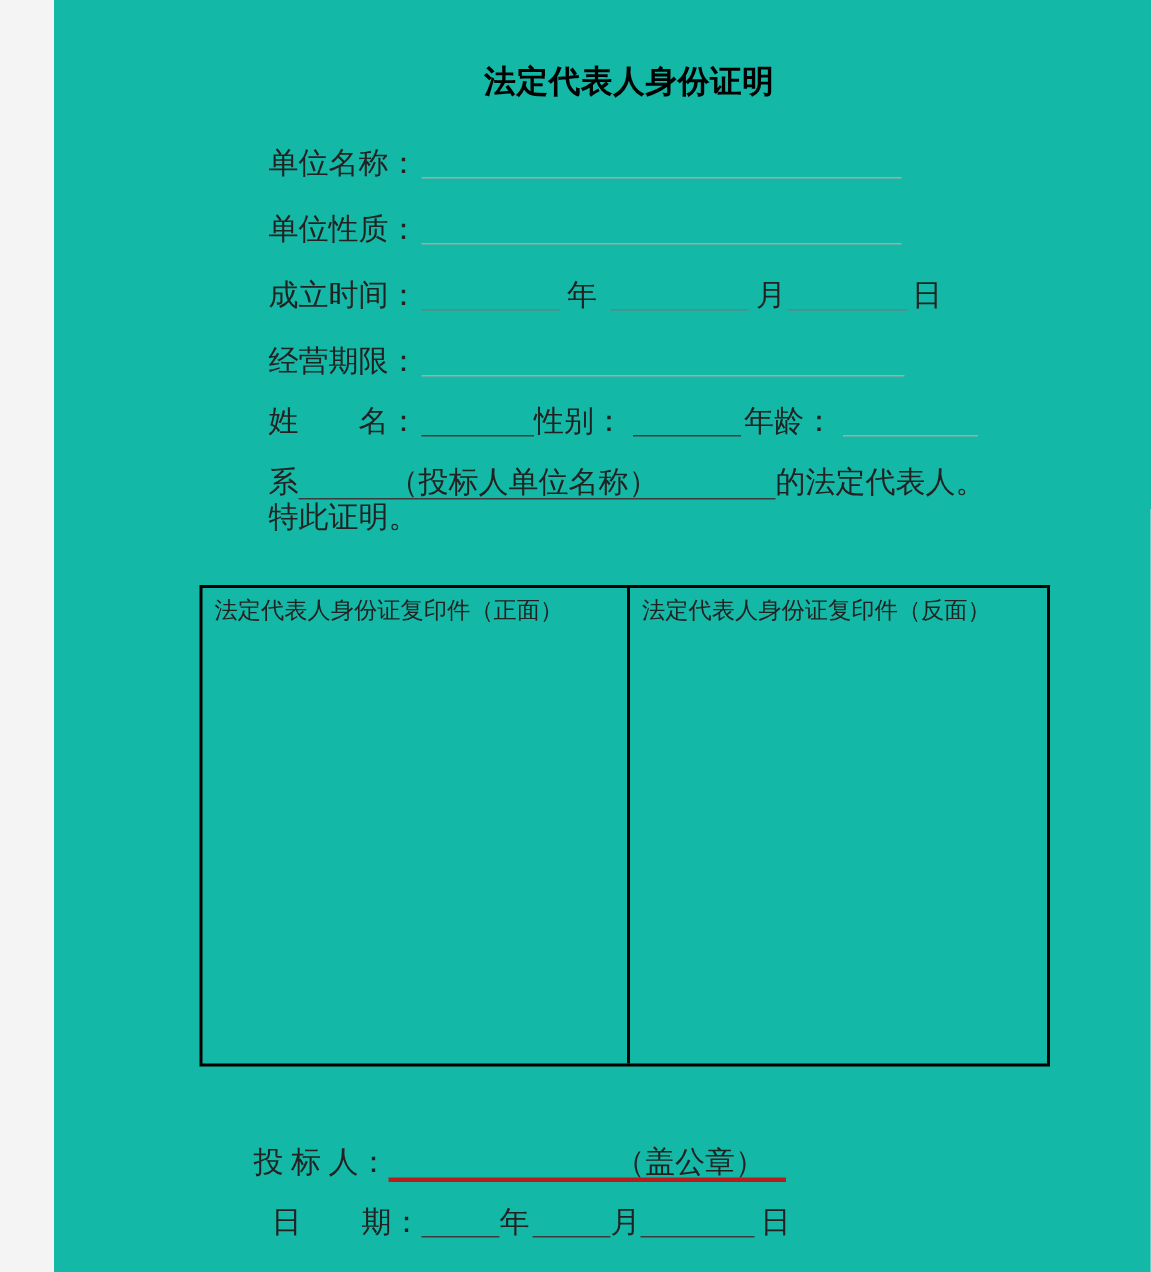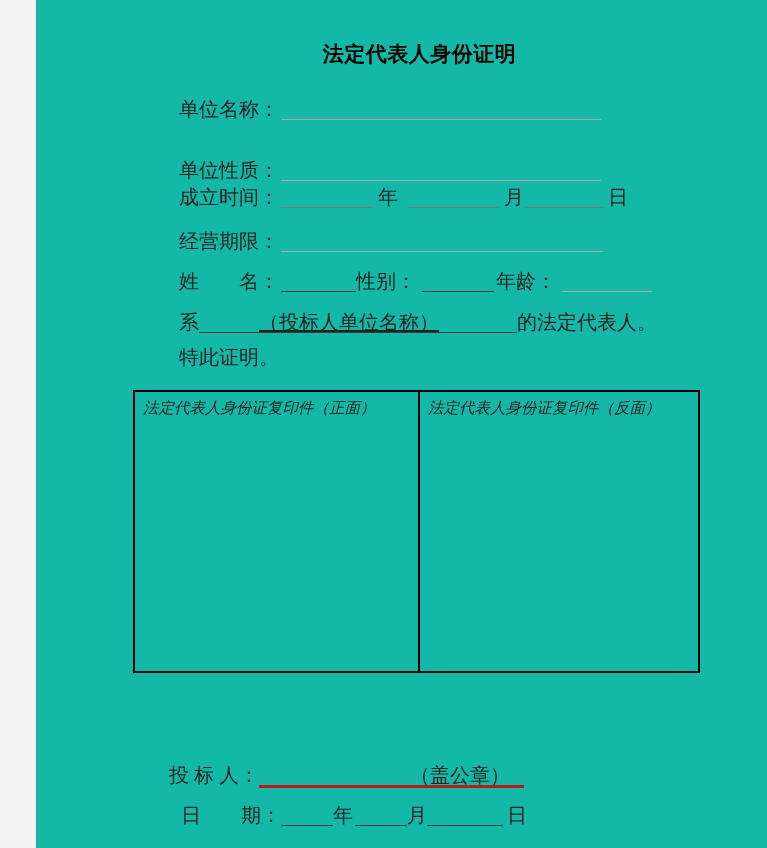--- a/index.html
+++ b/index.html
@@ -30,25 +30,24 @@
   }
   .bl.mid{border-bottom-color:#7a7a7a;}
   .bl.dark{border-bottom-color:#3c3c3c;}
   
   .ul-text{
     display:inline-block;
     border-bottom:1px solid #3c3c3c;
   }
   .idbox{
     position:absolute;left:97px;top:390px;
-    width:567px;height:283px;
+    width:567px;height:321px;
     border:2px solid #000000;
     box-sizing:border-box;
     display:flex;
-    font-style:italic;
   }
   .idbox .cell{
     box-sizing:border-box;
     padding:6px 8px 0 8px;
     font-size:15.5px;line-height:20px;
   }
   .idbox .cell.front{width:285px;border-right:2px solid #000000;}
   .idbox .cell.back{flex:1;}
   .seal-line{
     display:inline-block;
@@ -63,41 +62,41 @@
 <body>
 
 <div class="page">
 
   <div class="doc-title">法定代表人身份证明</div>
 
   <div class="row" style="top:99px;">
     <span>单位名称：</span><span class="bl" style="width:320px;margin-left:2px;"></span>
   </div>
 
-  <div class="row" style="top:160px;">
+  <div class="row" style="top:143px;">
     <span>单位性质：</span><span class="bl" style="width:320px;margin-left:2px;"></span>
   </div>
 
   <div class="row" style="top:187px;">
     <span>成立时间：</span><span class="bl mid" style="width:92px;margin-left:2px;"></span><span style="margin-left:5px;">年</span><span class="bl mid" style="width:92px;margin-left:9px;"></span><span style="margin-left:5px;">月</span><span class="bl mid" style="width:80px;margin-left:1px;"></span><span style="margin-left:3px;">日</span>
   </div>
 
   <div class="row" style="top:231px;">
     <span>经营期限：</span><span class="bl" style="width:322px;margin-left:2px;"></span>
   </div>
 
   <div class="row" style="top:271px;">
     <span>姓　　名：</span><span class="bl dark" style="width:75px;margin-left:2px;"></span><span>性别：</span><span class="bl dark" style="width:72px;margin-left:6px;"></span><span style="margin-left:2px;">年龄：</span><span class="bl" style="width:90px;margin-left:6px;"></span>
   </div>
 
   <div class="row" style="top:312px;">
-    <span>系</span><span class="ul-text" style="padding-left:60px;padding-right:78px;text-decoration:underline;"><span>（投标人单位名称）</span></span><span>的法定代表人。</span>
+    <span>系</span><span class="ul-text" style="padding-left:60px;padding-right:78px;"><span>（投标人单位名称）</span></span><span>的法定代表人。</span>
   </div>
 
-  <div class="row" style="top:349px;font-family:Liberation Mono, monospace;">
+  <div class="row" style="top:335px;">
     <span>特此证明。</span>
   </div>
 
   <div class="idbox">
     <div class="cell front">
       <span>法定代表人身份证复印件（正面）</span>
     </div>
     <div class="cell back">
       <span>法定代表人身份证复印件（反面）</span>
     </div>

